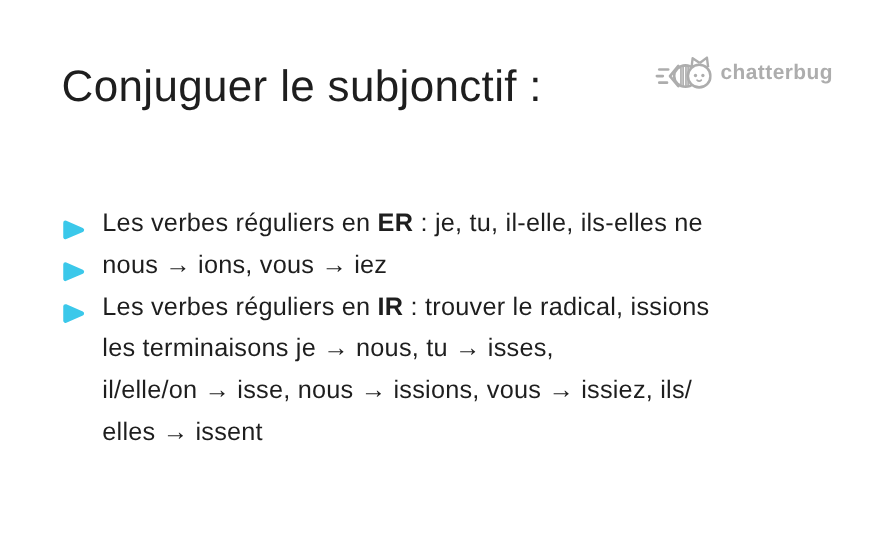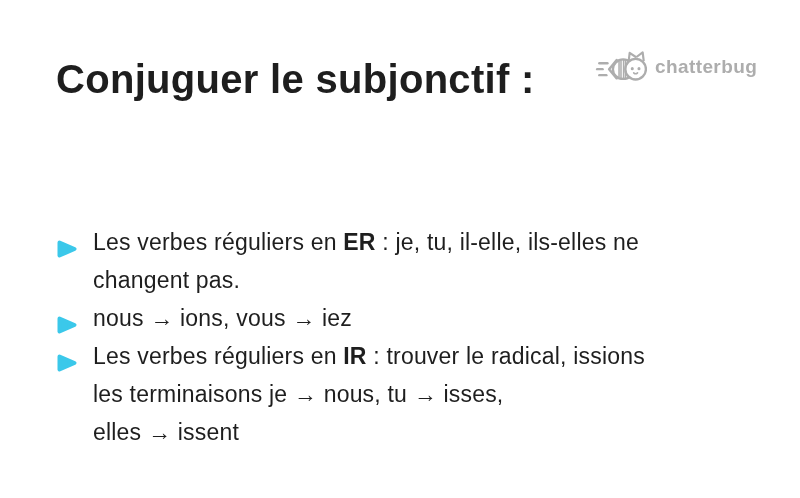--- a/index.html
+++ b/index.html
@@ -23,21 +23,21 @@
     position: absolute;
     left: 56px;
     top: 57px;
     margin: 0;
     font-size: 40px;
     line-height: 44px;
     font-weight: 500;
     letter-spacing: 0.3px;
     color: var(--text);
   }
-  .title-line { display: block; font-weight: bold; }
+  .title-line { display: block; }
   .logo {
     position: absolute;
     left: 595px;
     top: 46px;
     display: flex;
     align-items: center;
     gap: 8px;
   }
   .wordmark {
     font-size: 19px;
@@ -46,21 +46,20 @@
     font-weight: 700;
   }
   .bullets {
     position: absolute;
     left: 56px;
     top: 183px;
     width: 716px;
     font-size: 23px;
     line-height: 38px;
     letter-spacing: 0.2px;
-    margin-top: 40px;
   }
   .bullet-item { display: flex; align-items: flex-start; }
   .tri {
     flex: 0 0 22px;
     width: 22px;
     height: 20px;
     margin-top: 9px;
     margin-right: 15px;
     display: inline-block;
   }
@@ -109,36 +108,36 @@
     <span class="wordmark">chatterbug</span>
   </div>
 
   <div class="bullets">
       <div class="bullet-item">
         <span class="tri"><svg width="22" height="20" viewBox="0 0 22 20">
             <path d="M3.5 3.5 L18.5 10 L3.5 16.5 Z" fill="var(--accent)" stroke="var(--accent)" stroke-width="4" stroke-linejoin="round"></path>
           </svg></span>
         <div class="bullet-lines">
           <div class="line"><span>Les verbes réguliers en </span><span class="b">ER</span><span> : je, tu, il-elle, ils-elles ne</span></div>
-          <div class="line"><span>changent pas.</span></div>
         </div>
       </div>
       <div class="bullet-item">
         <span class="tri"><svg width="22" height="20" viewBox="0 0 22 20">
             <path d="M3.5 3.5 L18.5 10 L3.5 16.5 Z" fill="var(--accent)" stroke="var(--accent)" stroke-width="4" stroke-linejoin="round"></path>
           </svg></span>
         <div class="bullet-lines">
           <div class="line"><span>nous → ions, vous → iez</span></div>
         </div>
       </div>
       <div class="bullet-item">
         <span class="tri"><svg width="22" height="20" viewBox="0 0 22 20">
             <path d="M3.5 3.5 L18.5 10 L3.5 16.5 Z" fill="var(--accent)" stroke="var(--accent)" stroke-width="4" stroke-linejoin="round"></path>
           </svg></span>
         <div class="bullet-lines">
           <div class="line"><span>Les verbes réguliers en </span><span class="b">IR</span><span> : trouver le radical, issions</span></div>
           <div class="line"><span>les terminaisons je → nous, tu → isses,</span></div>
+          <div class="line"><span>il/elle/on → isse, nous → issions, vous → issiez, ils/</span></div>
           <div class="line"><span>elles → issent</span></div>
         </div>
       </div>
     </div>
 
 </div>
 
 </body></html>

